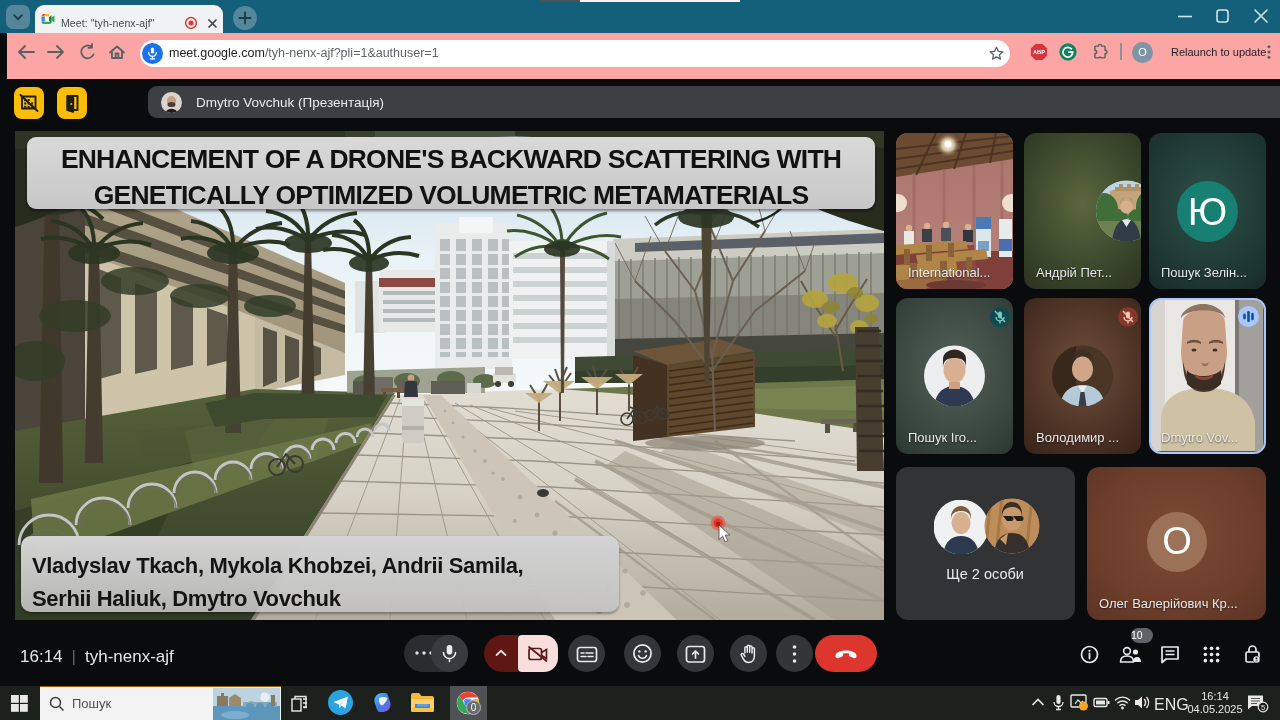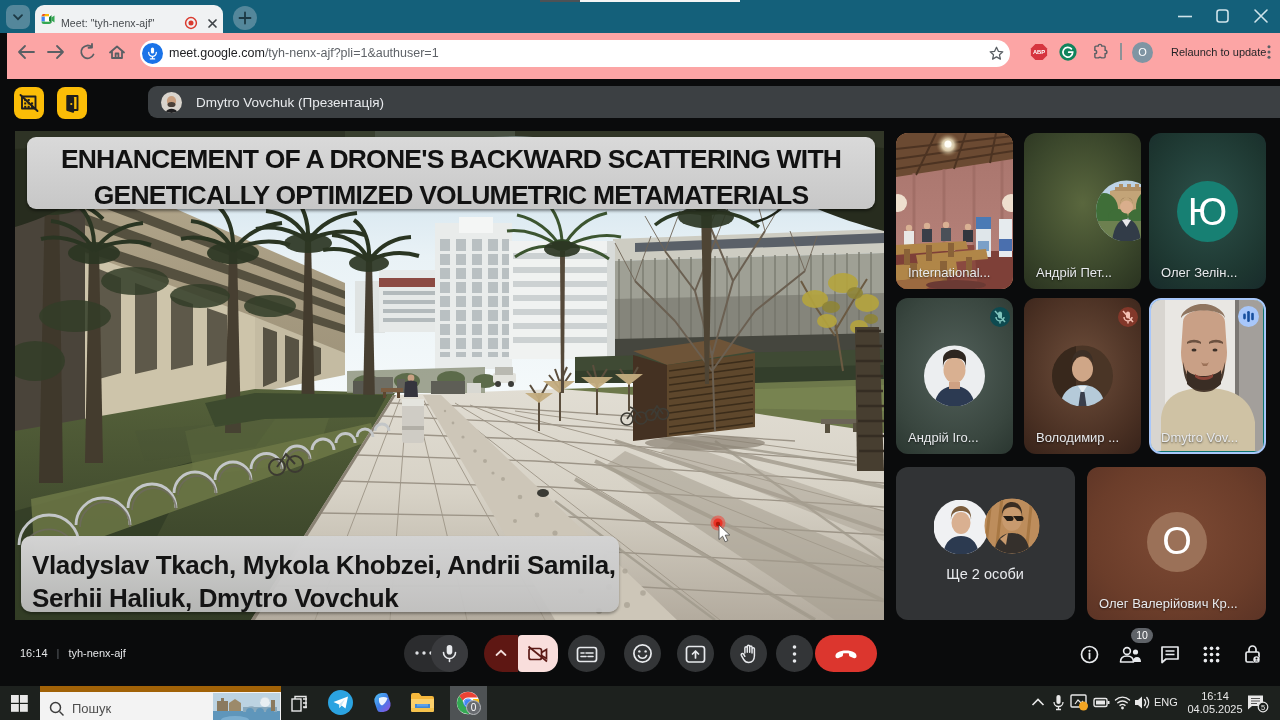--- a/index.html
+++ b/index.html
@@ -25,34 +25,34 @@
   #namepill { position:absolute; left:104px; top:86px; width:1162px; height:32px; background:#3c4043; border-radius:9px;margin-left:44px; }
   #namepill .nm { position:absolute; left:48px; top:8.5px; font-size:13.5px; font-weight:500; color:#e8eaed; }
 
   
   #slide { position:absolute; left:15px; top:131px; width:869px; height:489px; overflow:hidden; }
   #slidetitle { position:absolute; left:27px; top:137px; width:848px; height:72px; border-radius:9px;
      background:linear-gradient(#d9d9d9,#c7c7c7); box-shadow:0 2px 3px rgba(0,0,0,.45);
      text-align:center; color:#121212; font-weight:bold; font-size:26.5px; line-height:36px; padding-top:4px; letter-spacing:-0.8px;}
   #slidenames { position:absolute; left:21px; top:536px; width:598px; height:76px; border-radius:10px;
      background:linear-gradient(#d3d3d3,#c2c2c2e8); box-shadow:0 2px 3px rgba(0,0,0,.35);
-     color:#141414; font-weight:bold; font-size:26px; line-height:33px; padding:13px 0 0 11px; letter-spacing:-0.35px;}
+     color:#141414; font-weight:bold; font-size:22px; line-height:33px; padding:13px 0 0 11px; letter-spacing:-0.35px;}
 
   
   .tile { position:absolute; border-radius:12px; overflow:hidden; }
   .tname { position:absolute; left:12px; bottom:9px; font-size:13px; color:#e8eaed; text-shadow:0 1px 2px rgba(0,0,0,.6); white-space:nowrap; }
 
   
   .cbtn { position:absolute; top:635px; width:37px; height:37px; border-radius:50%; background:#333537; }
-  #meetinfo { position:absolute; left:20px; top:647px; font-size:11px; color:#e4e6e8; }
+  #meetinfo { position:absolute; left:20px; top:647px; font-size:17px; color:#e4e6e8; }
   #meetinfo .sep { color:#5f6368; padding:0 9px; }
 
   
   #taskbar { position:absolute; left:0; top:686px; width:1280px; height:34px; background:#1d211e; }
-  #tsearch { position:absolute; left:40px; top:0; width:241px; height:34px; background:#f3f3f3; border-top:6px solid #a16207; }
+  #tsearch { position:absolute; left:40px; top:0; width:241px; height:34px; background:#f3f3f3; border-top:1px solid #a16207; }
   #tsearch .ph { position:absolute; left:32px; top:9px; font-size:13px; color:#4e4e4e; }
   .traytime { position:absolute; color:#e8e8e8; font-size:11px; text-align:center; width:70px; }
 </style>
 </head>
 <body>
 <div id="page">
 
   <div id="titlebar">
     <div style="position:absolute;left:540px;top:0;width:40px;height:2px;background:#4d5256;"></div>
     <div style="position:absolute;left:580px;top:0;width:160px;height:2px;background:#f5f5f5;"></div>
@@ -653,21 +653,21 @@
       <g stroke="#1e2505" stroke-width="1.5" fill="none">
         <rect x="102" y="13.5" width="4" height="7" rx="2" fill="#1e2505" stroke="none"></rect>
         <path d="M100,19 a4,4 0 0 0 8,0 M104,23 v2.5"></path>
         <line x1="99" y1="13" x2="109" y2="24"></line>
       </g>
     </svg>
     <span class="tname">Андрій Пет...</span>
   </div>
   <div class="tile" style="left:1149px;top:133px;width:117px;height:156px;background:radial-gradient(ellipse 95px 115px at 50% 45%, #2d514a, #1d3630 70%, #17292a);">
     <div style="position:absolute;left:28px;top:47.5px;width:61px;height:61px;border-radius:50%;background:#178073;color:#fff;font-size:39px;text-align:center;line-height:61px;">Ю</div>
-    <span class="tname">Олег Зелін...</span>
+    <span class="tname">Пошук Зелін...</span>
   </div>
 
   <div class="tile" style="left:896px;top:298px;width:117px;height:156px;background:radial-gradient(ellipse 90px 110px at 50% 45%, #52605a, #39463f 70%, #2b3731);">
     <svg width="117" height="156" viewBox="0 0 117 156">
       <defs>
           <clipPath id="av4">
             <circle cx="58.5" cy="78" r="30.5"></circle>
           </clipPath>
         </defs>
       <g clip-path="url(#av4)">
@@ -678,21 +678,21 @@
         <path d="M47,67 a11,9 0 0 1 23,0 l0,-6 a11,9 0 0 0 -23,0 Z" fill="#2e2620"></path>
         <rect x="53" y="84" width="11" height="7" fill="#cfa183"></rect>
       </g>
       <circle cx="104" cy="19" r="10" fill="#0e4a50"></circle>
       <g stroke="#7fc4bd" stroke-width="1.5" fill="none">
         <rect x="102" y="13.5" width="4" height="7" rx="2" fill="#7fc4bd" stroke="none"></rect>
         <path d="M100,19 a4,4 0 0 0 8,0 M104,23 v2.5"></path>
         <line x1="99" y1="13" x2="109" y2="24"></line>
       </g>
     </svg>
-    <span class="tname">Андрій Іго...</span>
+    <span class="tname">Пошук Іго...</span>
   </div>
   <div class="tile" style="left:1024px;top:298px;width:117px;height:156px;background:radial-gradient(ellipse 90px 110px at 50% 45%, #6e4e3b, #4a3023 70%, #38231a);">
     <svg width="117" height="156" viewBox="0 0 117 156">
       <defs>
           <clipPath id="av5">
             <circle cx="58.5" cy="78" r="30.5"></circle>
           </clipPath>
         </defs>
       <g clip-path="url(#av5)">
         <rect x="28" y="47" width="61" height="61" fill="#4a3526"></rect>
@@ -858,21 +858,21 @@
       <circle cx="9.5" cy="9.5" r="8" fill="none" stroke="#e8eaed" stroke-width="1.7"></circle>
       <path d="M9.5 8.5 V13.5" stroke="#e8eaed" stroke-width="1.8" stroke-linecap="round"></path>
         <circle cx="9.5" cy="5.8" r="1.1" fill="#e8eaed"></circle>
     </svg>
     <svg style="position:absolute;left:1119px;top:646px;" width="23" height="17" viewBox="0 0 23 17">
       <circle cx="8" cy="5" r="3.4" fill="none" stroke="#e8eaed" stroke-width="1.6"></circle>
       <path d="M1.5 16 C1.5 12 4 10 8 10 C12 10 14.5 12 14.5 16 Z" fill="none" stroke="#e8eaed" stroke-width="1.6" stroke-linejoin="round"></path>
       <circle cx="16.5" cy="6" r="2.6" fill="#e8eaed"></circle>
       <path d="M14 16 C14 12.5 15.5 11 18 11 C20.5 11 22 12.5 22 16 Z" fill="#e8eaed"></path>
     </svg>
-    <div style="position:absolute;left:1131px;top:628px;width:22px;height:15px;border-radius:7.5px;background:#5f6368;color:#fff;font-size:10.5px;text-align:center;line-height:15px;">10</div>
+    <div style="position:absolute;left:1131px;top:628px;width:22px;height:15px;border-radius:7.5px;background:#5f6368;color:#fff;font-size:10.5px;text-align:left;line-height:15px;">10</div>
     <svg style="position:absolute;left:1160px;top:645px;" width="20" height="19" viewBox="0 0 20 19">
       <path d="M2 2 H18 V14 H6 L2 17.5 Z" fill="none" stroke="#e8eaed" stroke-width="1.7" stroke-linejoin="round"></path>
       <path d="M5.5 6 H14.5 M5.5 9.5 H14.5" stroke="#e8eaed" stroke-width="1.5"></path>
     </svg>
     <svg style="position:absolute;left:1203px;top:646px;" width="17" height="17" viewBox="0 0 18 18">
       <g fill="#e8eaed">
           <circle cx="2.5" cy="2.5" r="1.9"></circle>
           <circle cx="9" cy="2.5" r="1.9"></circle>
           <circle cx="15.5" cy="2.5" r="1.9"></circle>
           <circle cx="2.5" cy="9" r="1.9"></circle>
@@ -983,21 +983,21 @@
       <g stroke="#e8e8e8" fill="none" stroke-width="1.4" stroke-linecap="round">
         <path d="M1.5 5 a10 10 0 0 1 14 0 M3.8 7.8 a7 7 0 0 1 9.4 0 M6 10.4 a4 4 0 0 1 5 0"></path>
       </g>
           <circle cx="8.5" cy="13" r="1.4" fill="#e8e8e8"></circle>
     </svg>
     <svg style="position:absolute;left:1134px;top:9px;" width="17" height="15" viewBox="0 0 17 15">
       <polygon points="1,5 4,5 8,1.5 8,13.5 4,10 1,10" fill="#e8e8e8"></polygon>
       <path d="M10.5 4.5 a5 5 0 0 1 0 6 M12.8 2.5 a8 8 0 0 1 0 10" stroke="#e8e8e8" stroke-width="1.4" fill="none" stroke-linecap="round"></path>
     </svg>
     </g>
-    <div style="position:absolute;left:1154px;top:10px;color:#e8e8e8;font-size:11px;">ENG</div>
+    <div style="position:absolute;left:1154px;top:10px;color:#e8e8e8;font-size:16px;">ENG</div>
     <div class="traytime" style="left:1180px;top:4px;">16:14</div>
     <div class="traytime" style="left:1180px;top:17px;">04.05.2025</div>
     <svg style="position:absolute;left:1247px;top:8px;" width="22" height="19" viewBox="0 0 22 19">
       <path d="M1 1.5 H16 V12 H5 L1 15.5 Z" fill="#e8e8e8"></path>
       <path d="M4 4.5 h9 M4 7 h9 M4 9.5 h6" stroke="#555" stroke-width="1.1"></path>
       <circle cx="16" cy="13" r="4.8" fill="#1d211e" stroke="#e8e8e8" stroke-width="1.2"></circle>
       <text x="16" y="16" font-size="7.5" fill="#e8e8e8" text-anchor="middle" font-family="Liberation Sans">5</text>
     </svg>
   </div>
 

